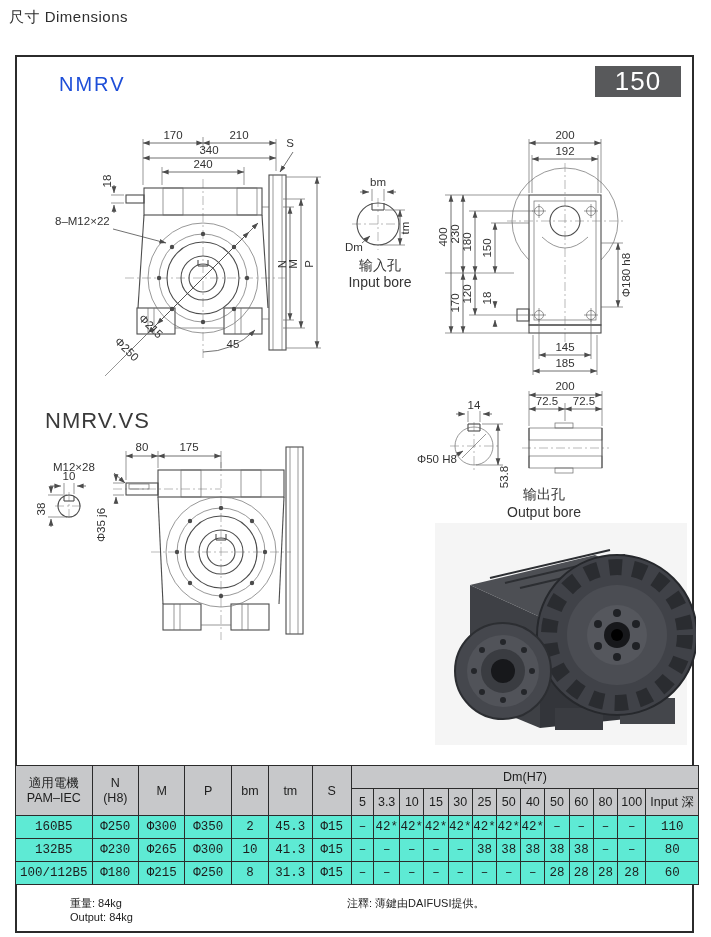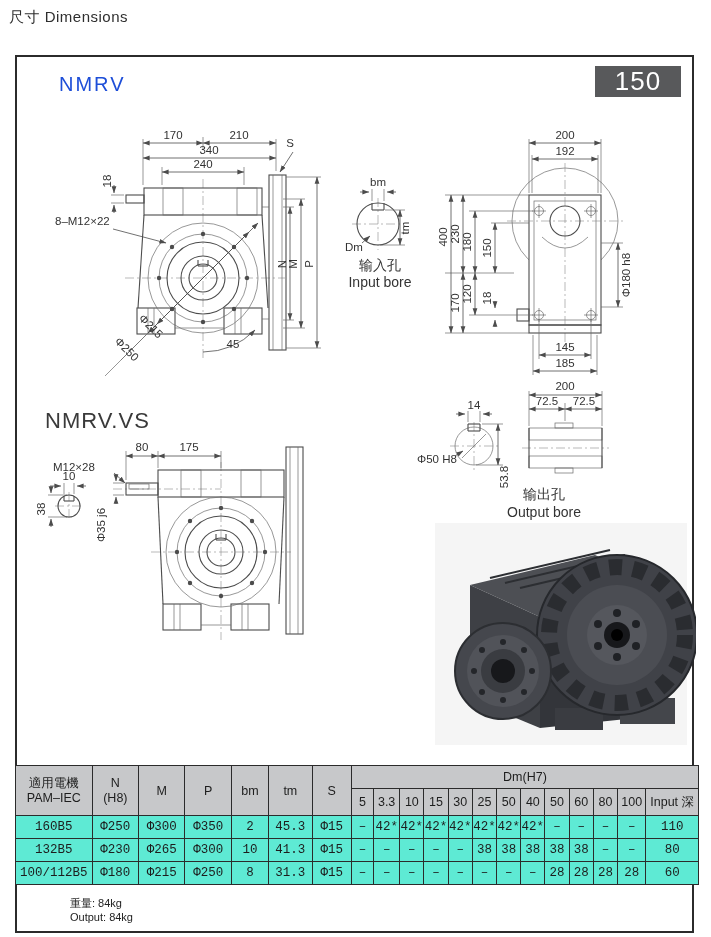--- a/index.html
+++ b/index.html
@@ -513,15 +513,16 @@
       </tr>
     </tbody>
   </table>
 
   <div class="notes">
     <div class="note-left">
       <div>重量: 84kg</div>
       <div>Output: 84kg</div>
     </div>
     <div class="note-right">
+      <div>注釋: 薄鍵由DAIFUSI提供。</div>
     </div>
   </div>
 </div>
 
 </body></html>

